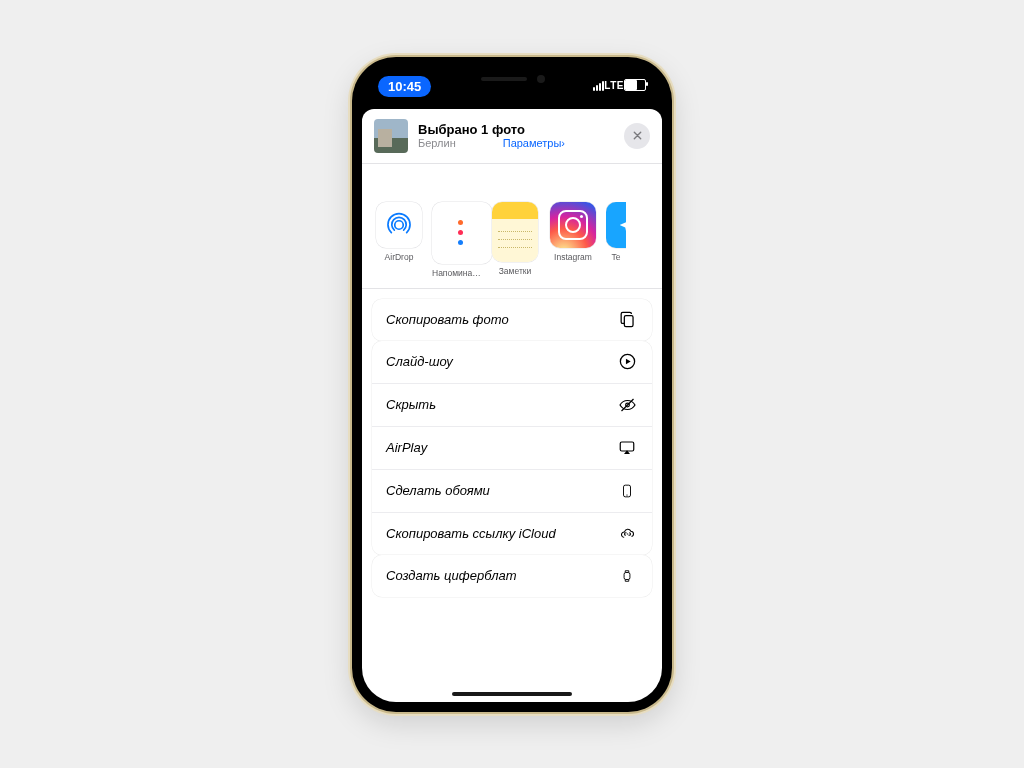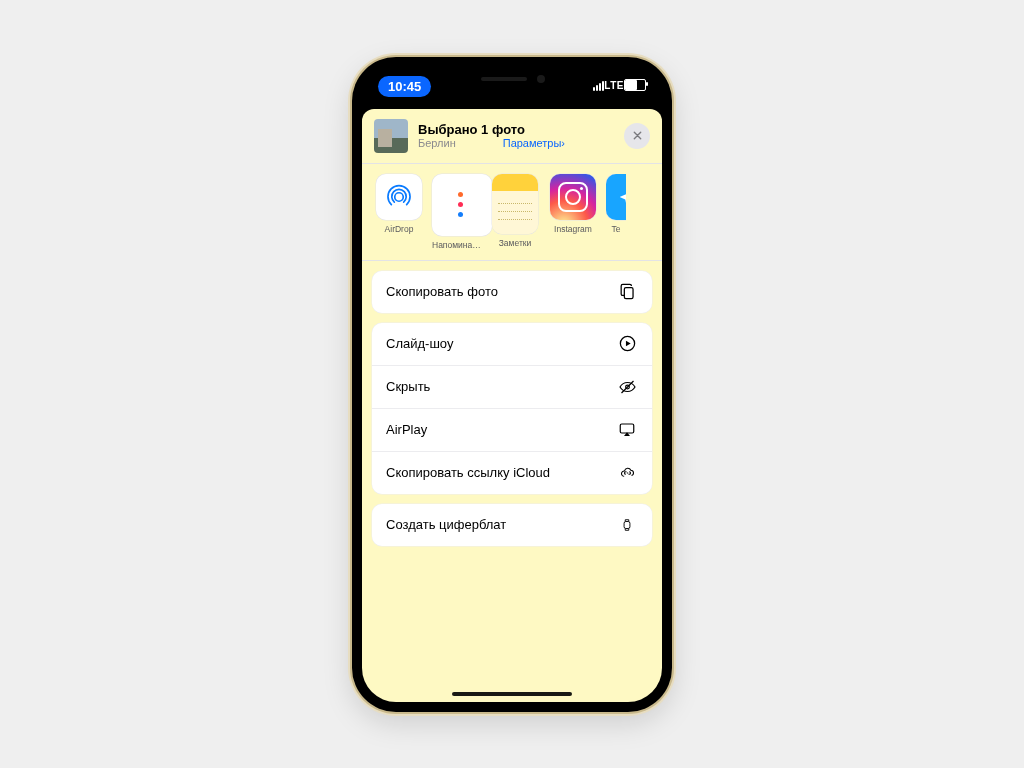--- a/index.html
+++ b/index.html
@@ -16,37 +16,37 @@
   .sig i{display:inline-block;width:2px;background:#fff;border-radius:1px;}
   .sig i:nth-child(1){height:4px;}
   .sig i:nth-child(2){height:6px;}
   .sig i:nth-child(3){height:8px;}
   .sig i:nth-child(4){height:10px;}
   .lte{font-size:10px;font-weight:700;letter-spacing:.5px;}
   .bat{width:20px;height:10px;border:1px solid #fff;border-radius:2px;position:relative;}
   .bat::after{content:"";position:absolute;right:-3px;top:2px;width:2px;height:4px;background:#fff;border-radius:1px;}
   .bat i{display:block;height:100%;width:60%;background:#fff;border-radius:1px;}
 
-  .sheet{position:absolute;top:42px;left:0;right:0;bottom:0;background:#fef9c3;border-top-left-radius:12px;border-top-right-radius:12px;display:flex;flex-direction:column;}
+  .sheet{position:absolute;top:42px;left:0;right:0;bottom:0;background:#ffffff;border-top-left-radius:12px;border-top-right-radius:12px;display:flex;flex-direction:column;}
   .hdr{display:flex;align-items:center;padding:10px 12px;border-bottom:1px solid #e3e3e6;}
   .thumb{width:34px;height:34px;border-radius:4px;flex:0 0 auto;background:linear-gradient(180deg,#9fb6c9 0%,#9fb6c9 55%,#586a59 55%,#586a59 100%);position:relative;overflow:hidden;}
   .thumb::after{content:"";position:absolute;left:4px;top:10px;width:14px;height:18px;background:#b8b0a0;}
   .hmeta{margin-left:10px;flex:1;min-width:0;}
   .htitle{font-size:13px;font-weight:600;color:#000;}
   .hsub{font-size:11px;color:#8a8a8e;display:flex;align-items:center;}
   .hsub .link{color:#0a66ff;margin-left:47px;}
   .hsub .chev{color:#0a66ff;font-size:11px;}
   .close{width:26px;height:26px;border-radius:50%;background:#e6e6ea;display:flex;align-items:center;justify-content:center;flex:0 0 auto;cursor:pointer;}
   .close svg{width:11px;height:11px;}
   .apps{display:flex;gap:8px;padding:10px 12px 10px;border-bottom:1px solid #e3e3e6;overflow:hidden;}
-  .app{flex:0 0 auto;width:50px;text-align:center;}
+  .app{flex:0 0 auto;width:50px;text-align:center;margin-top:28px;}
   .aicon{width:46px;height:46px;border-radius:10px;background:#fff;display:flex;align-items:center;justify-content:center;box-shadow:0 0 0 .5px #e3e3e6;margin:0 auto;}
   .alabel{font-size:8.5px;color:#5a5a5e;margin-top:4px;white-space:nowrap;overflow:hidden;text-overflow:ellipsis;}
   .body{flex:1;overflow:hidden;padding:10px 10px 0;}
-  .card{background:#fff;border-radius:10px;margin-bottom:10px;box-shadow:0 0 0 .5px #eee;}
+  .card{background:#fff;border-radius:10px;box-shadow:0 0 0 .5px #eee;font-style:italic;}
   .row{display:flex;align-items:center;justify-content:space-between;padding:11px 14px;font-size:13px;color:#000;cursor:pointer;border-top:.5px solid #ececef;}
   .row:first-child{border-top:none;}
   .row .ico{width:22px;height:20px;display:flex;align-items:center;justify-content:center;color:#000;}
   .homebar{position:absolute;bottom:6px;left:50%;transform:translateX(-50%);width:120px;height:4px;background:#000;border-radius:3px;opacity:.9;}
 
   
   .airdrop svg{width:34px;height:34px;}
   .reminders{display:flex;flex-direction:column;gap:5px;justify-content:center;padding:8px 7px;}
   .reminders span{display:flex;align-items:center;gap:4px;}
   .reminders i{width:5px;height:5px;border-radius:50%;}
@@ -193,20 +193,29 @@
             <div class="row">
               <span>AirPlay</span>
               <span class="ico">
                 <svg viewBox="0 0 24 24" width="20" height="18" fill="none" stroke="#000" stroke-width="1.6">
                     <rect x="3" y="4" width="18" height="12" rx="2"></rect>
                     <path d="M8 20l4-5 4 5z" fill="#000" stroke="none"></path>
                   </svg>
               </span>
             </div>
             <div class="row">
+              <span>Сделать обоями</span>
+              <span class="ico">
+                <svg viewBox="0 0 24 24" width="14" height="20" fill="none" stroke="#000" stroke-width="1.6">
+                    <rect x="6" y="2" width="12" height="20" rx="3"></rect>
+                    <path d="M11 19h2"></path>
+                  </svg>
+              </span>
+            </div>
+            <div class="row">
               <span>Скопировать ссылку iCloud</span>
               <span class="ico">
                 <svg viewBox="0 0 24 24" width="21" height="16" fill="none" stroke="#000" stroke-width="1.6">
                     <path d="M7 17a4 4 0 1 1 .5-7.97A5 5 0 0 1 17 8a4 4 0 0 1 1 7.87"></path>
                     <path d="M9.5 14a2 2 0 0 1 0-4h1M14.5 10a2 2 0 0 1 0 4h-1M11 12h2"></path>
                   </svg>
               </span>
             </div>
           </div>
 

